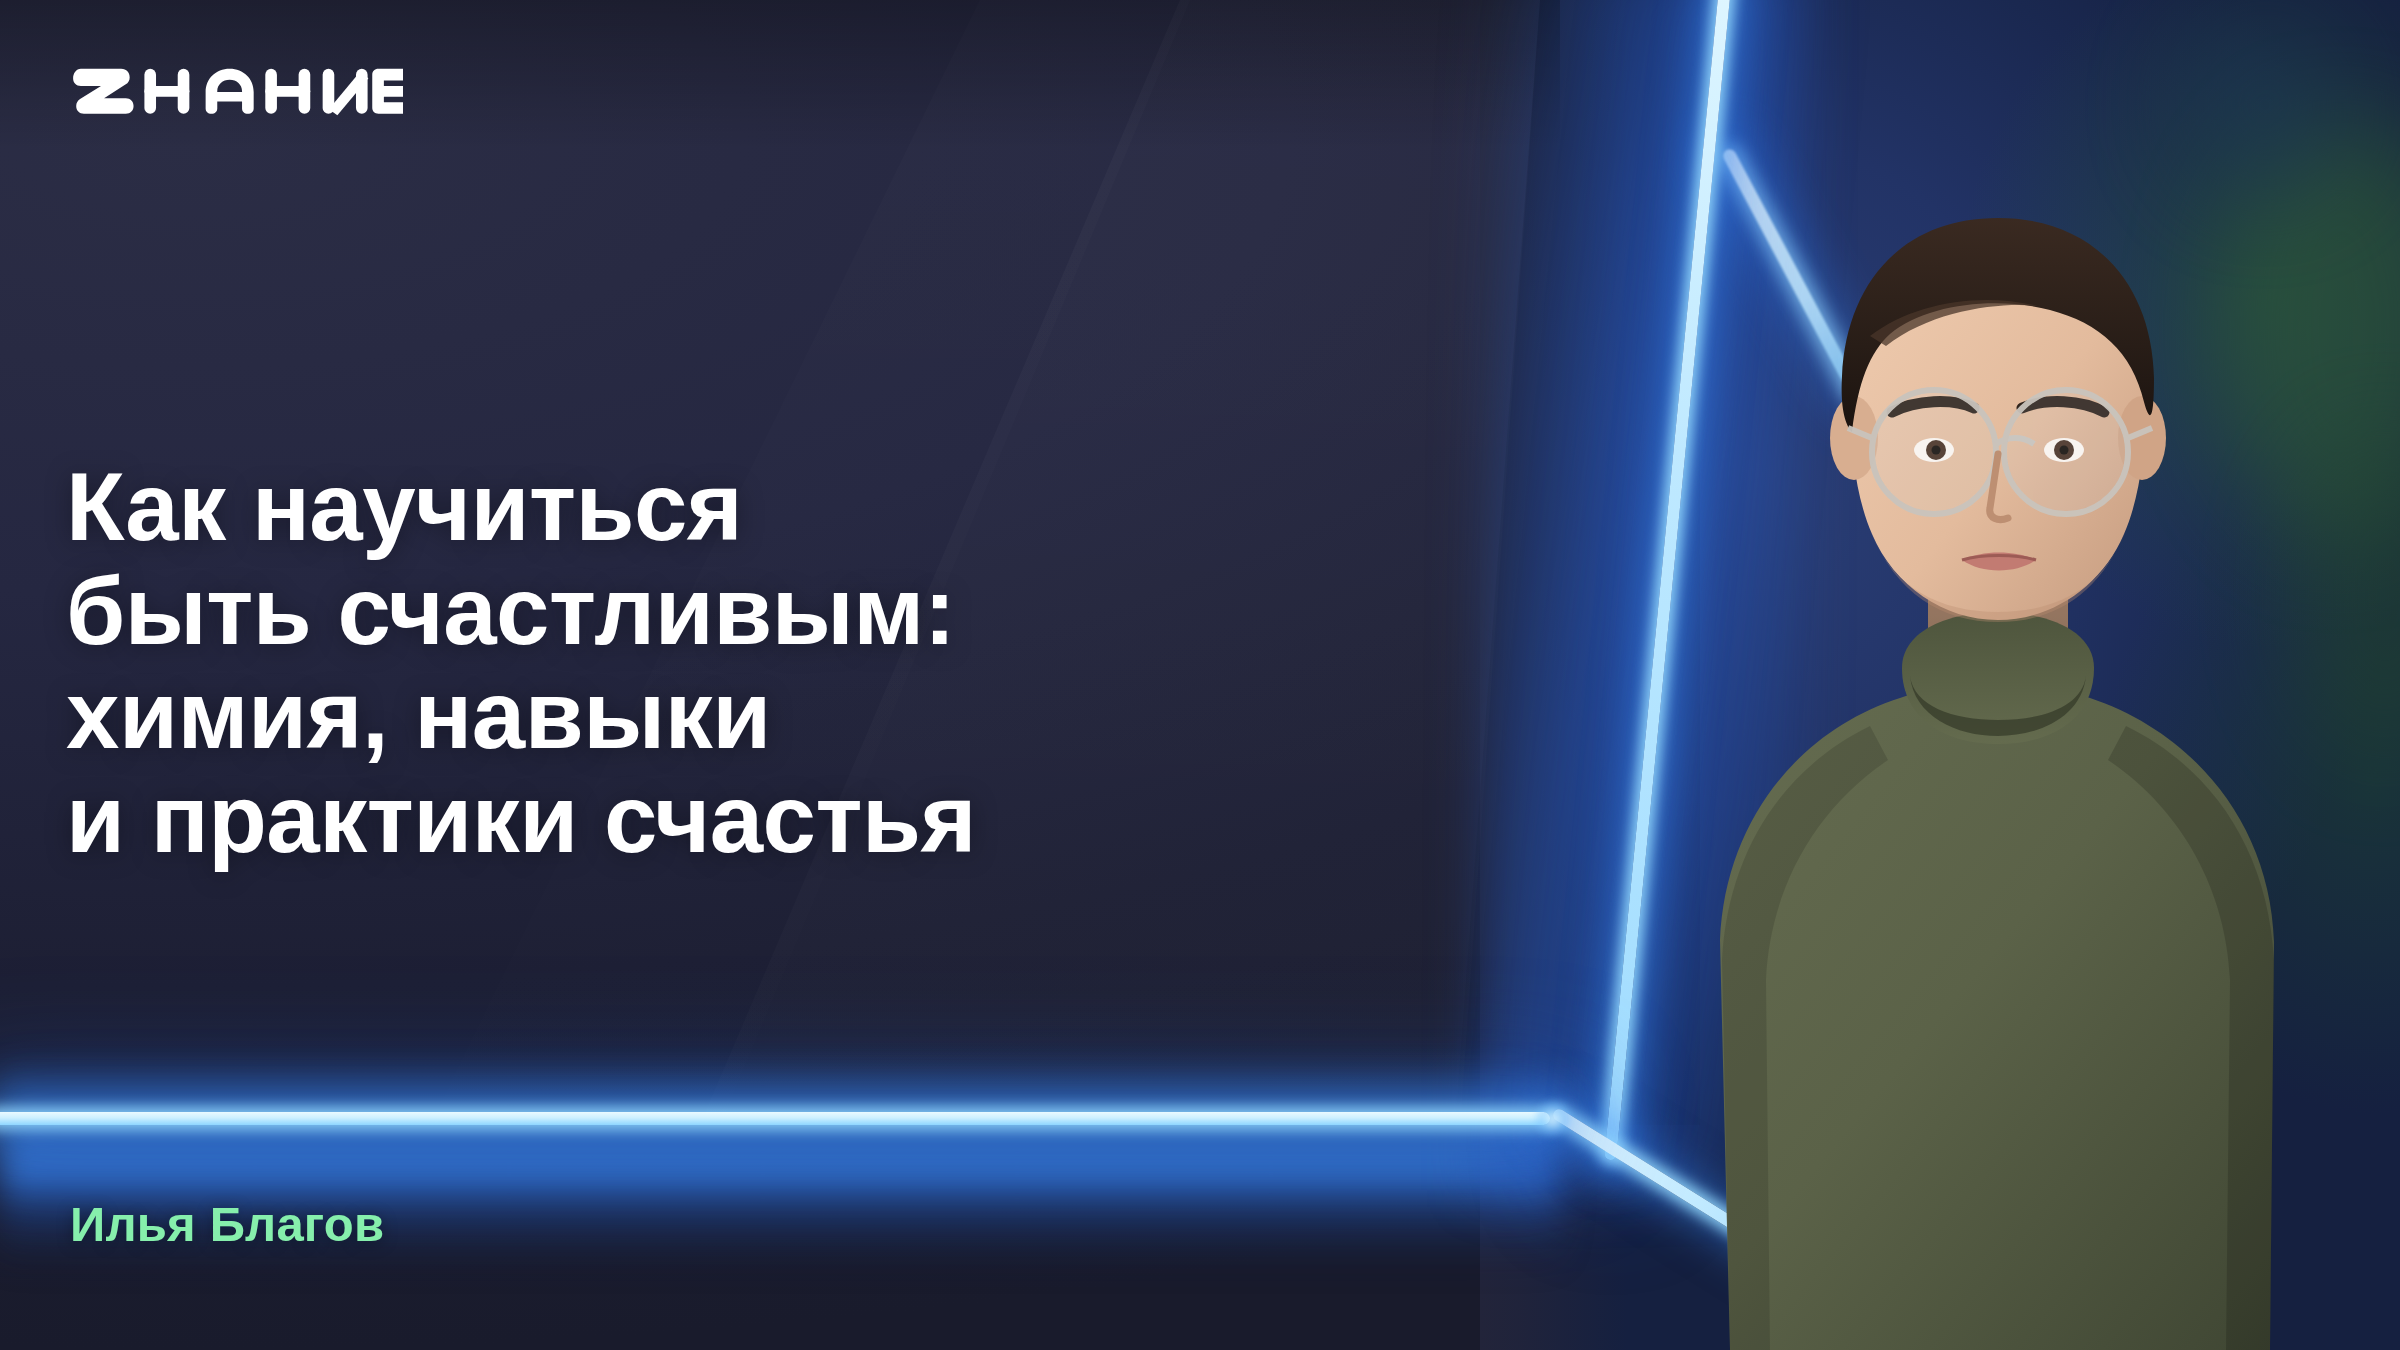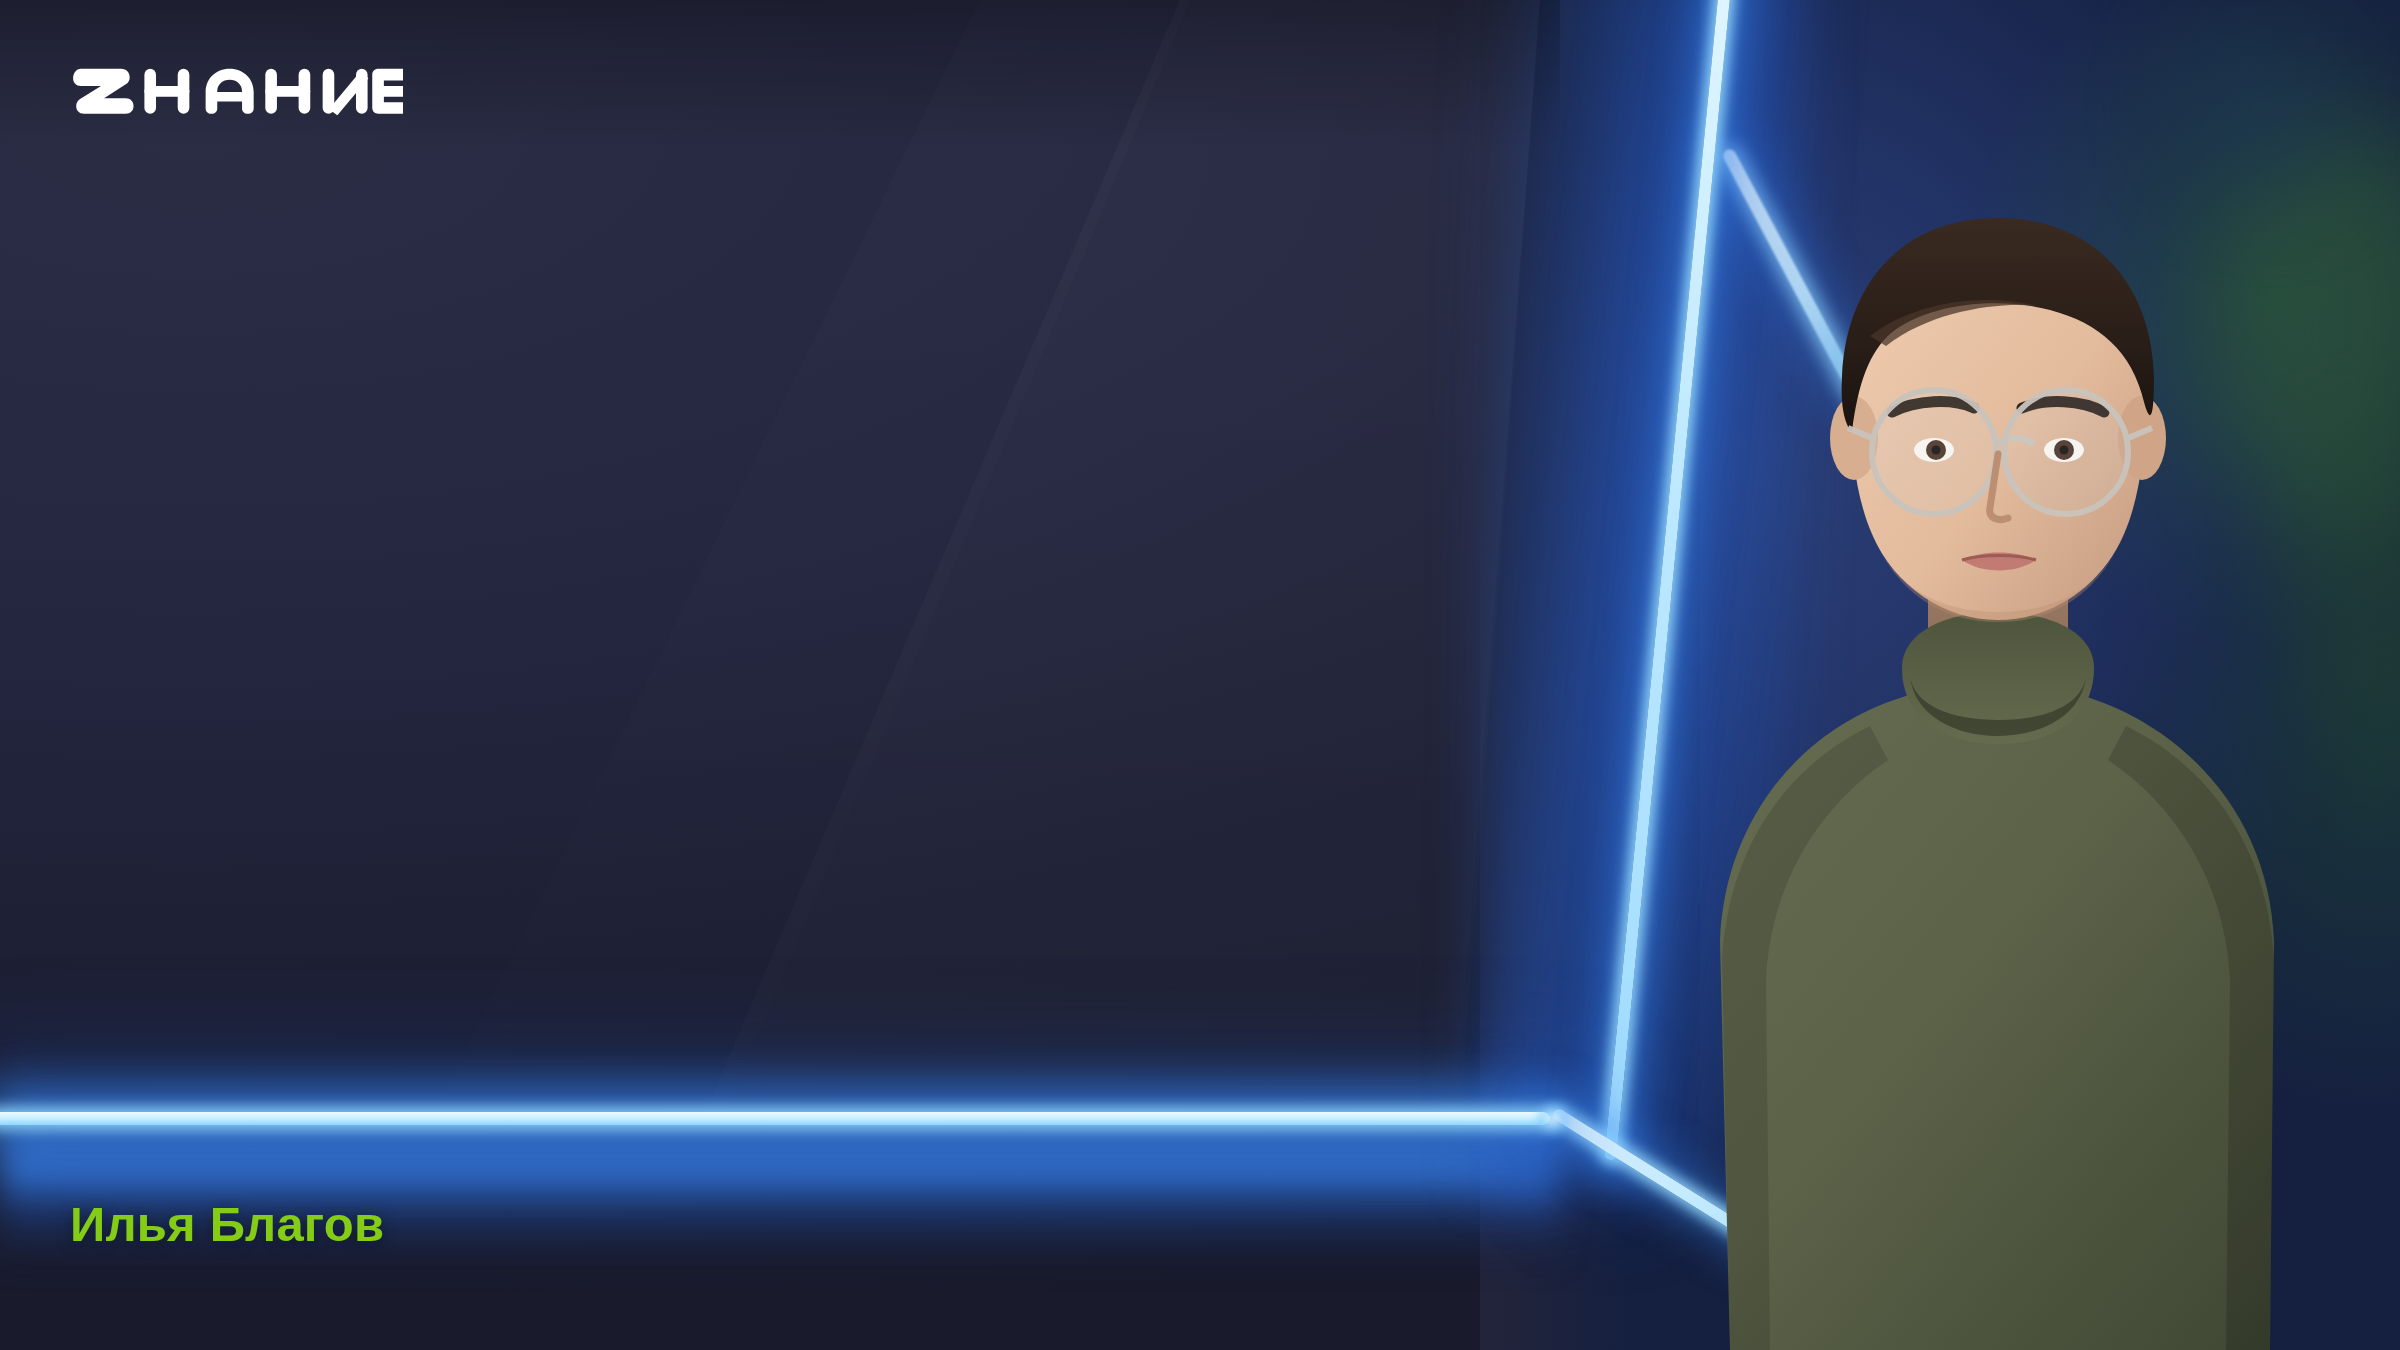--- a/index.html
+++ b/index.html
@@ -180,21 +180,21 @@
     font-weight: 700;
     line-height: 1.085;
     letter-spacing: -0.5px;
     text-shadow: 0 2px 26px rgba(0,0,0,.35);
   }
   .title .tl { display: block; white-space: nowrap; }
 
   .speaker {
     position: absolute;
     left: 70px; top: 1196px;
-    color: #84cc16;
+    color: #86efac;
     font-size: 49px;
     font-weight: 600;
     letter-spacing: .2px;
     text-shadow: 0 2px 16px rgba(0,0,0,.4);
   }
 </style>
 </head>
 <body>
 
 <div id="stage">
@@ -339,16 +339,22 @@
 
         <rect x="326" y="14" width="15" height="58" rx="7.5"></rect>
         <rect x="369" y="14" width="15" height="58" rx="7.5"></rect>
         <path d="M334 66 374 18l11 8-40 48z"></path>
 
         <path d="M404 14h34c5 0 8 3 8 7.5s-3 7.5-8 7.5h-27v7h24c5 0 8 3 8 7s-3 7-8 7h-24v7h27c5 0 8 3 8 7.5s-3 7.5-8 7.5h-34c-5 0-8-3-8-8V22c0-5 3-8 8-8Z" transform="translate(-6,0)"></path>
       </g>
     </svg>
   </div>
 
+  <div class="title">
+    <span class="tl">Как научиться</span>
+    <span class="tl">быть счастливым:</span>
+    <span class="tl">химия, навыки</span>
+    <span class="tl">и практики счастья</span>
+  </div>
 
   <div class="speaker">Илья Благов</div>
 
 </div>
 
 </body></html>

